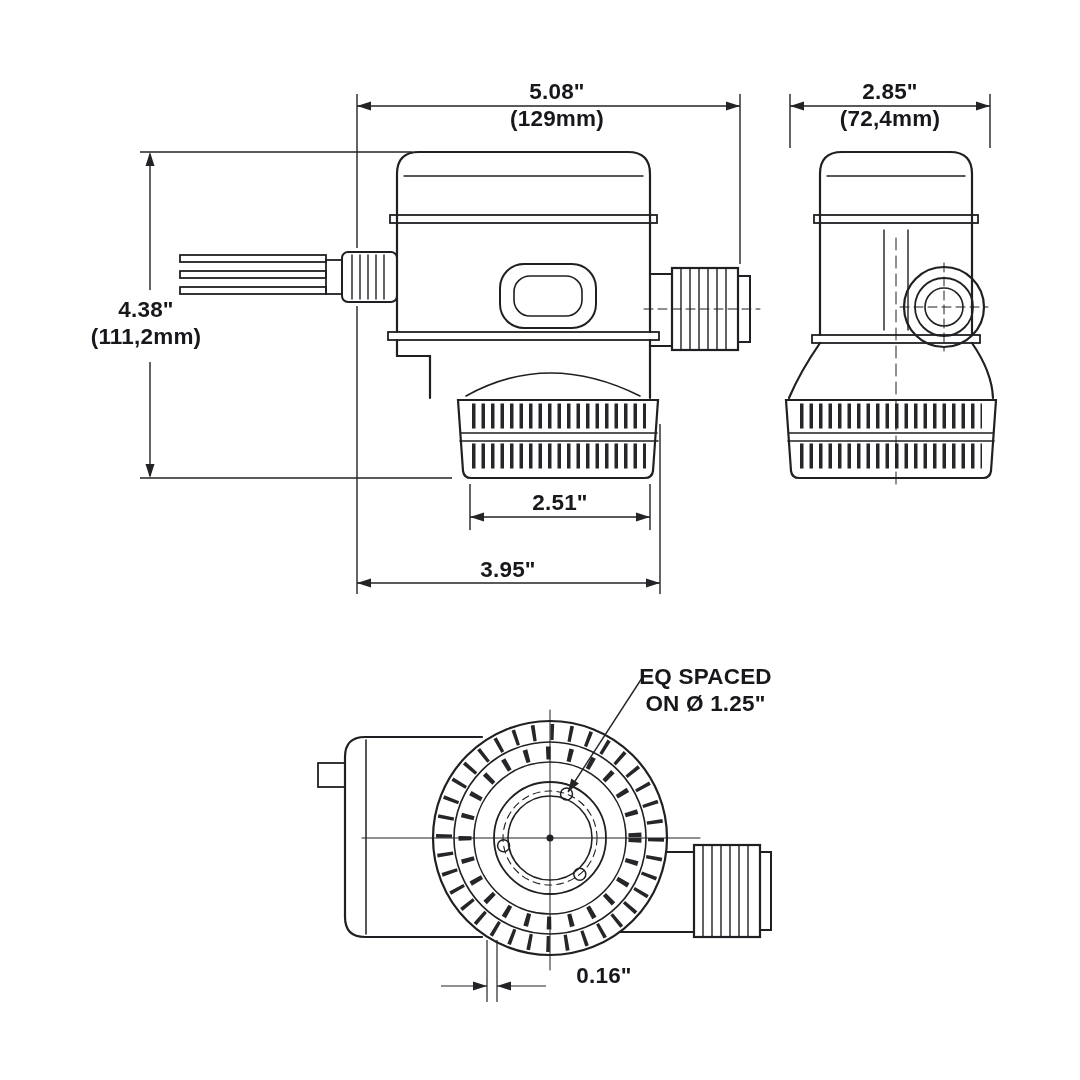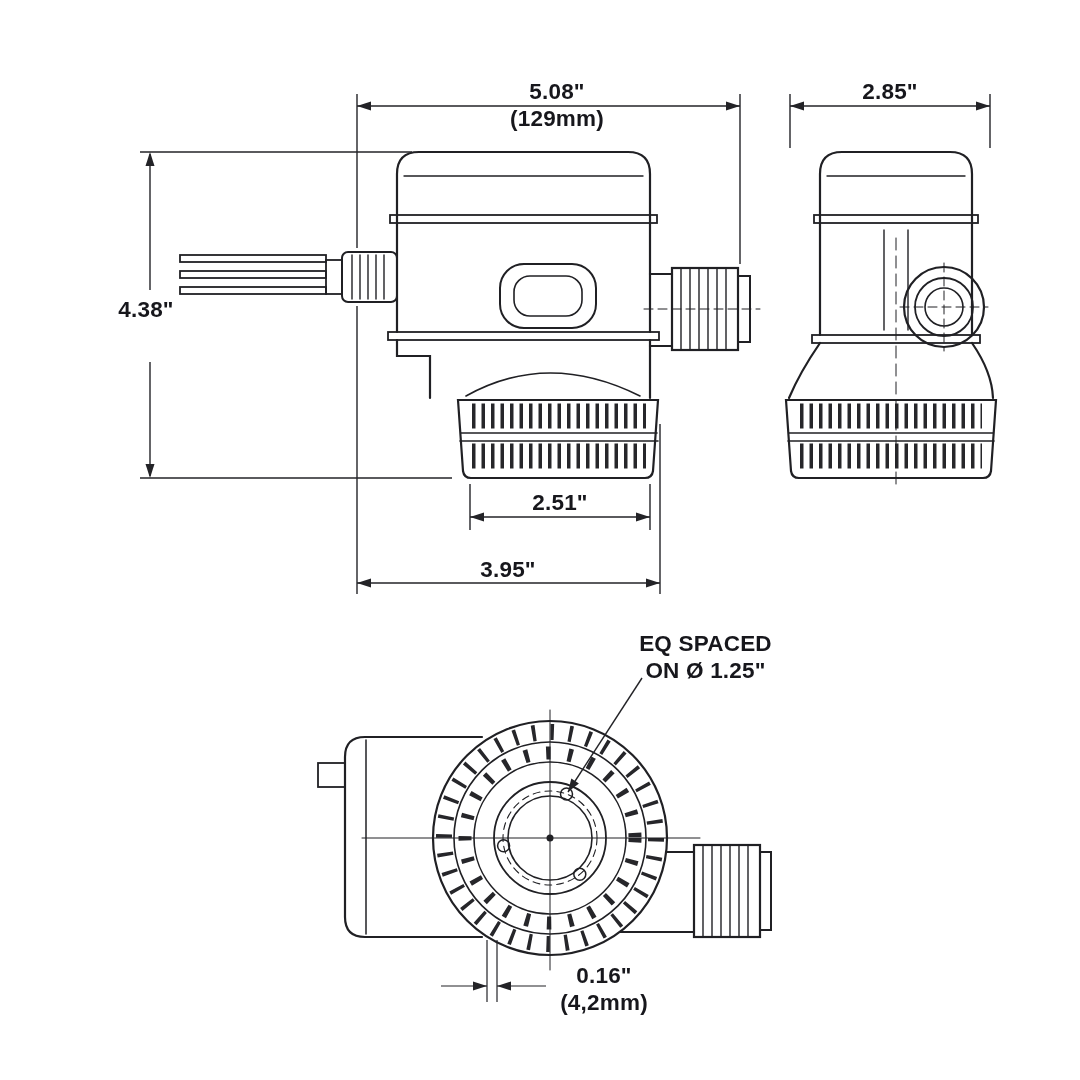--- a/index.html
+++ b/index.html
@@ -205,37 +205,38 @@
     </g>
   </svg>
 
   <div class="dim-label" style="left:457px; top:78px; width:200px;">
     <div>5.08"</div>
     <div>(129mm)</div>
   </div>
 
   <div class="dim-label" style="left:790px; top:78px; width:200px;">
     <div>2.85"</div>
+    <div>(72,4mm)</div>
   </div>
 
   <div class="dim-label" style="left:46px; top:296px; width:200px;">
     <div>4.38"</div>
+    <div>(111,2mm)</div>
   </div>
 
   <div class="dim-label" style="left:460px; top:489px; width:200px;">
     <div>2.51"</div>
   </div>
 
   <div class="dim-label" style="left:408px; top:556px; width:200px;">
     <div>3.95"</div>
   </div>
 
-  <div class="dim-label" style="left:598px; top:630px; width:215px;">
+  <div class="dim-label" style="left:598px; top:663px; width:215px;">
     <div>EQ SPACED</div>
     <div>ON Ø 1.25"</div>
   </div>
 
   <div class="dim-label" style="left:504px; top:962px; width:200px;">
     <div>0.16"</div>
-    <div>(4,2mm)</div>
   </div>
 
 </div>
 
 </body></html>

